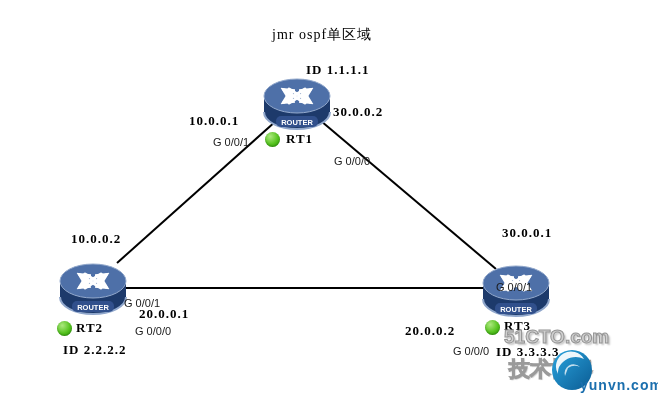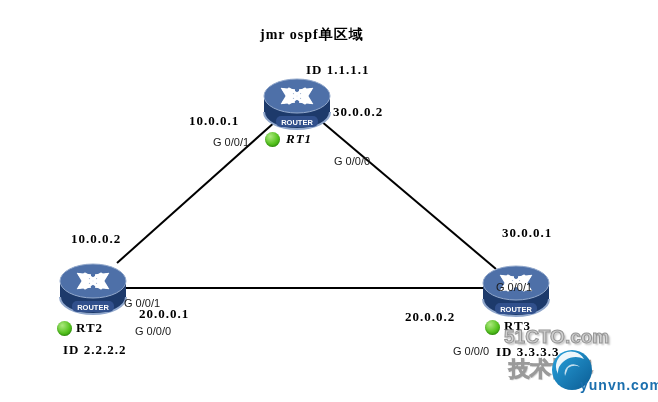--- a/index.html
+++ b/index.html
@@ -4,21 +4,21 @@
 <style>
   html,body{margin:0;padding:0;background:#fff;}
   .stage{
     position:relative;width:658px;height:402px;background:#ffffff;overflow:hidden;
     font-family:"Liberation Sans",sans-serif;
   }
   .lbl{position:absolute;white-space:nowrap;color:#000;z-index:3;}
   .ip{font-family:"Liberation Serif",serif;font-weight:bold;font-size:13px;letter-spacing:1px;}
   .port{font-family:"Liberation Sans",sans-serif;font-size:11px;color:#1a1a1a;margin-top:35px;}
   .rname{font-family:"Liberation Serif",serif;font-weight:bold;font-size:13px;letter-spacing:1px;}
-  .title{font-family:"Liberation Serif",serif;font-weight:bold;font-size:14px;letter-spacing:1px;}
+  .title{font-family:"Liberation Serif",serif;font-weight:normal;font-size:14px;letter-spacing:1px;margin-left:12px;}
   .links-svg{position:absolute;left:0;top:0;z-index:1;}
   .router{position:absolute;width:68px;height:54px;z-index:2;}
   .dot{
     position:absolute;width:15px;height:15px;border-radius:50%;z-index:3;
     background:radial-gradient(circle at 35% 30%, #ace87e 0%, #55c31e 55%, #2f9608 100%);
     box-shadow:inset 0 -1px 2px rgba(0,60,0,.35);
   }
   
   .wm-brand{
     position:absolute;left:504px;top:327px;z-index:5;
@@ -69,21 +69,21 @@
         <path d="M26,25 L47,12" marker-end="url(#ah)"></path>
         <path d="M42,25 L21,12" marker-end="url(#ah)"></path>
         <path d="M26,11 L47,24" marker-end="url(#ah)"></path>
         <path d="M42,11 L21,24" marker-end="url(#ah)"></path>
       </g>
       <rect x="13" y="38" width="42" height="11" rx="5" fill="#31508c"></rect>
       <text x="34" y="46.5" text-anchor="middle" font-size="7.5" font-weight="bold" fill="#ffffff" font-family="Liberation Sans, sans-serif">ROUTER</text>
     </svg>
   </div>
   <div class="dot" style="left:265px;top:132px;"></div>
-  <div class="lbl rname" style="left:286px;top:131px;font-style:italic;">RT1</div>
+  <div class="lbl rname" style="left:286px;top:131px;">RT1</div>
   <div class="lbl ip" style="left:306px;top:62px;">ID 1.1.1.1</div>
   <div class="lbl port" style="left:213px;top:101px;">G 0/0/1</div>
   <div class="lbl ip" style="left:189px;top:113px;">10.0.0.1</div>
   <div class="lbl ip" style="left:333px;top:104px;">30.0.0.2</div>
   <div class="lbl port" style="left:334px;top:120px;">G 0/0/0</div>
 
   <div class="router" style="left:59px;top:263px;">
     <svg width="68" height="54" viewBox="0 0 68 54">
       <path d="M1,18 L1,34 A33,17 0 0 0 67,34 L67,18 Z" fill="#1d3a6b"></path>
       <path d="M1,34 A33,17 0 0 0 67,34" fill="none" stroke="#8fa6cb" stroke-width="2"></path>
@@ -119,21 +119,21 @@
       </g>
       <rect x="13" y="38" width="42" height="11" rx="5" fill="#31508c"></rect>
       <text x="34" y="46.5" text-anchor="middle" font-size="7.5" font-weight="bold" fill="#ffffff" font-family="Liberation Sans, sans-serif">ROUTER</text>
     </svg>
   </div>
   <div class="dot" style="left:485px;top:320px;"></div>
   <div class="lbl rname" style="left:504px;top:318px;">RT3</div>
   <div class="lbl ip" style="left:502px;top:225px;">30.0.0.1</div>
   <div class="lbl port" style="left:496px;top:246px;">G 0/0/1</div>
   <div class="lbl port" style="left:453px;top:310px;">G 0/0/0</div>
-  <div class="lbl ip" style="left:405px;top:309px;">20.0.0.2</div>
+  <div class="lbl ip" style="left:405px;top:323px;">20.0.0.2</div>
   <div class="lbl ip rt3-id" style="left:487px;top:344px;">ID 3.3.3.3</div>
 
   <div class="wm-brand">51CTO.com</div>
   <div class="wm-cn wm-tagline-left">技术博客</div>
   <svg class="wm-logo" width="42" height="42" viewBox="0 0 42 42">
     <defs>
       <linearGradient id="wmblue" x1="0" y1="0" x2="1" y2="1">
         <stop offset="0" stop-color="#2aa4de"></stop>
         <stop offset="1" stop-color="#0b5c94"></stop>
       </linearGradient>

